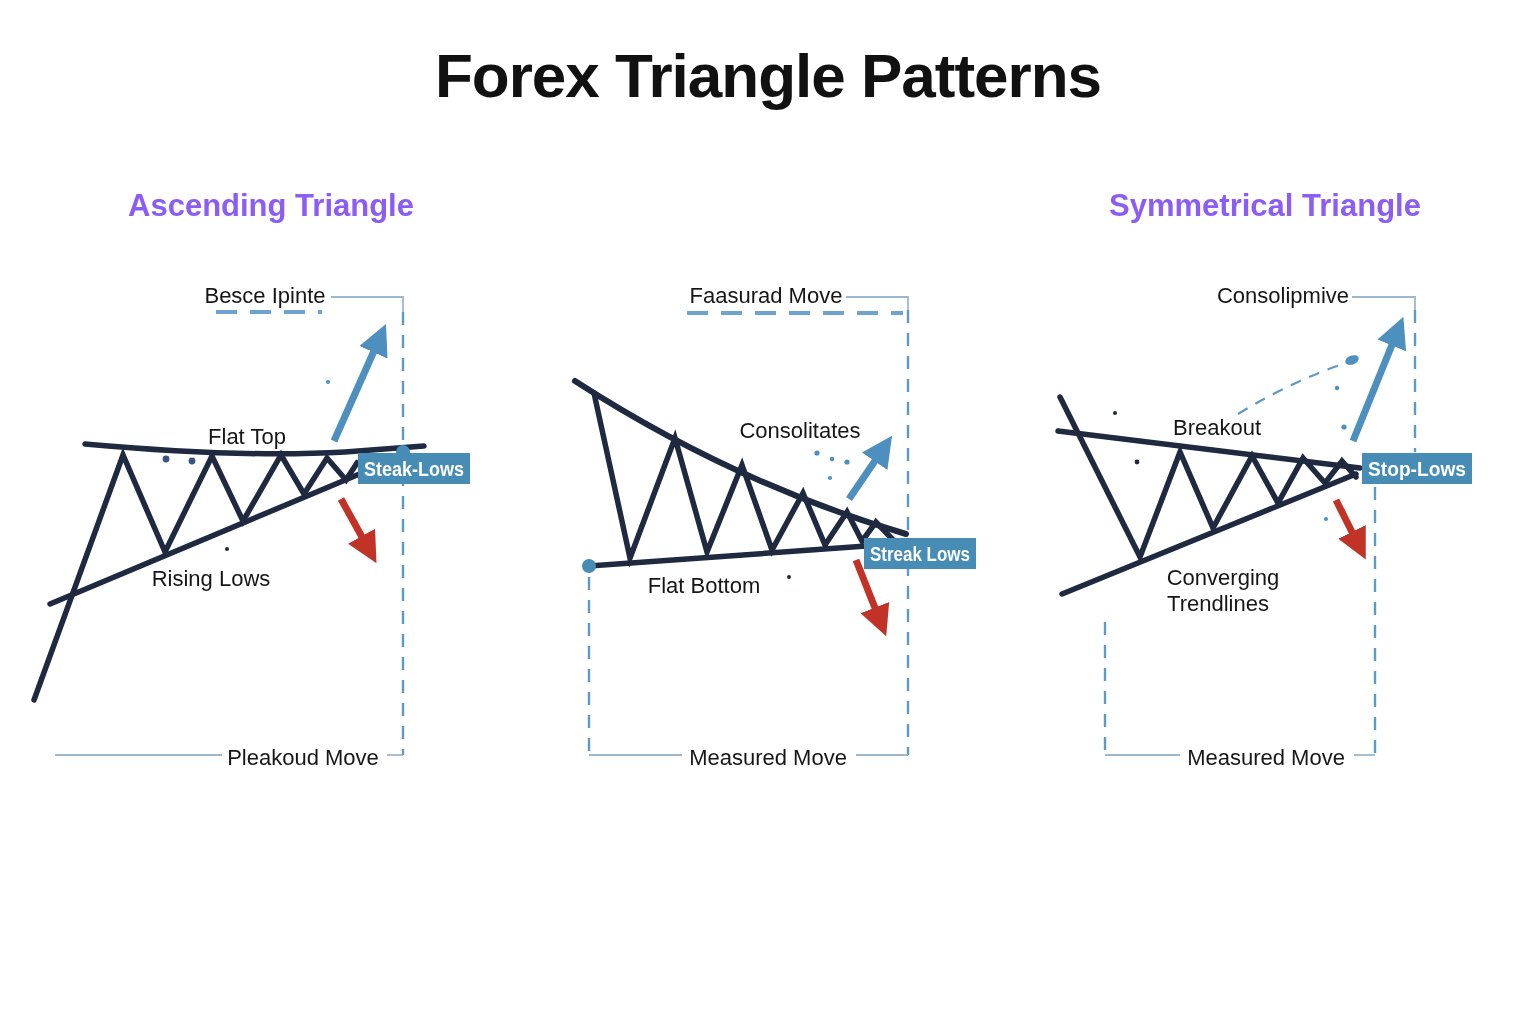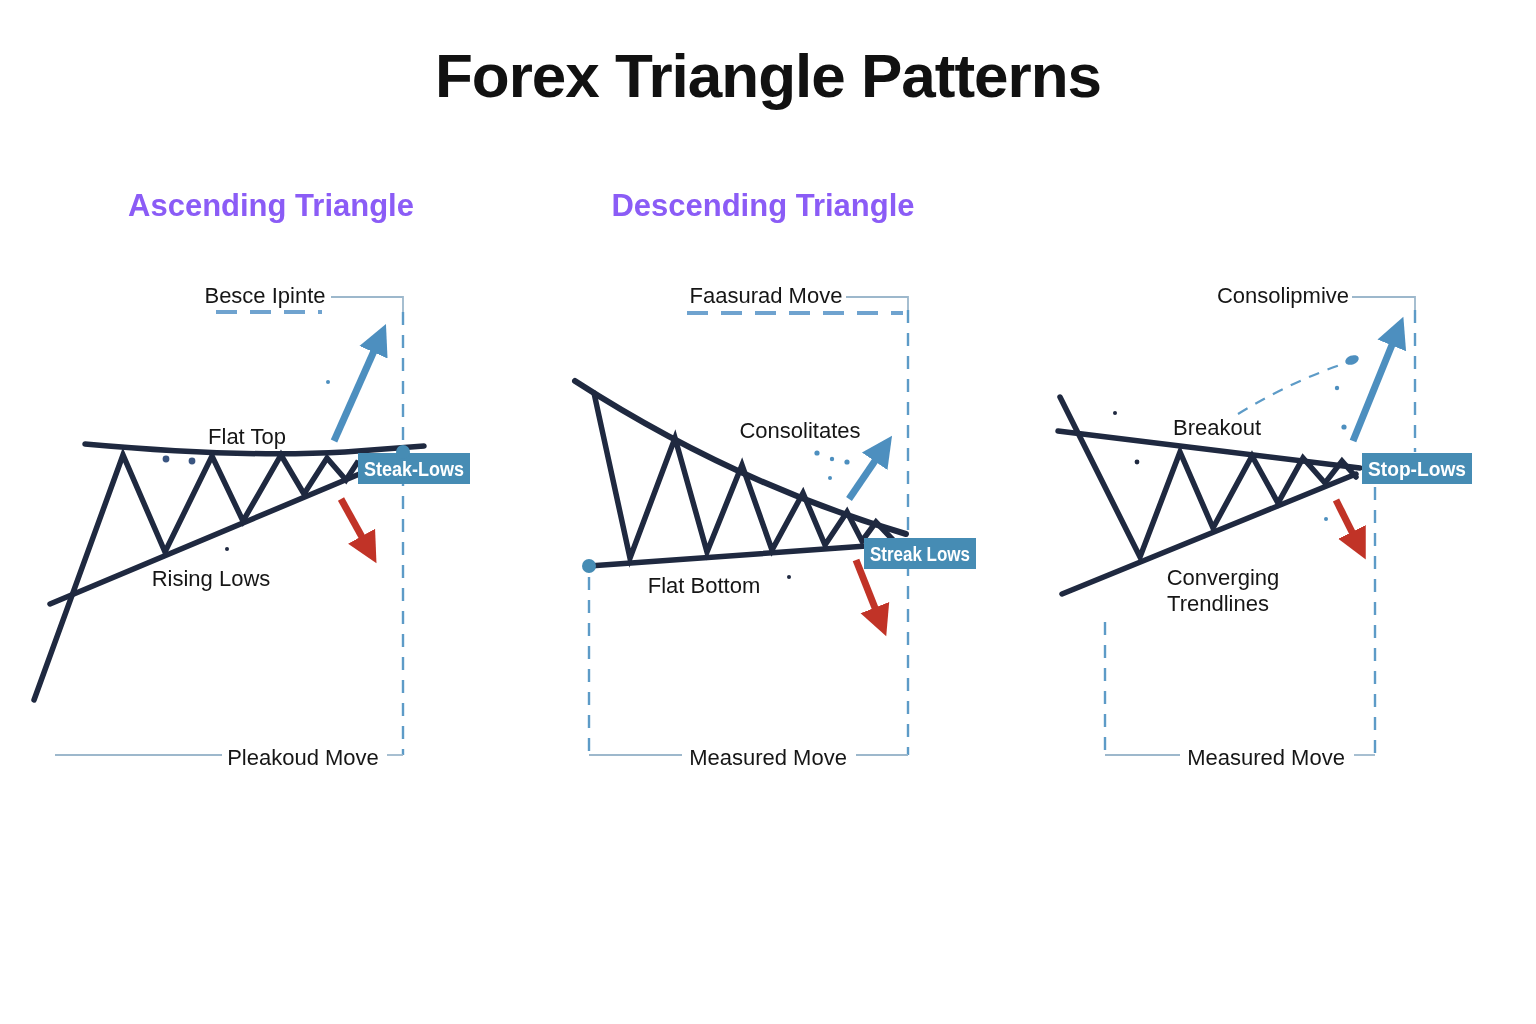--- a/index.html
+++ b/index.html
@@ -23,21 +23,21 @@
   .badge{fill:#468cb4;}
   .badge-t{font-family:"Liberation Sans",sans-serif;font-size:20px;font-weight:700;fill:#ffffff;text-anchor:middle;}
 </style>
 </head>
 <body>
 
 <div class="stage">
 
   <div class="title">Forex Triangle Patterns</div>
   <div class="panel-heading ph1">Ascending Triangle</div>
-  <div class="panel-heading ph2">Descending Triangle</div>
+  <div class="panel-heading ph3">Symmetrical Triangle</div>
 
   <svg width="1536" height="1024" viewBox="0 0 1536 1024">
     <defs>
       <marker id="mb" markerWidth="6" markerHeight="6" refX="1.6" refY="3" orient="auto">
         <path d="M0,0.8 L4.4,3 L0,5.2 Z" fill="#4d8fbf"></path>
       </marker>
       <marker id="mr" markerWidth="6" markerHeight="6" refX="1.6" refY="3" orient="auto">
         <path d="M0,0.8 L4.4,3 L0,5.2 Z" fill="#c13327"></path>
       </marker>
     </defs>

